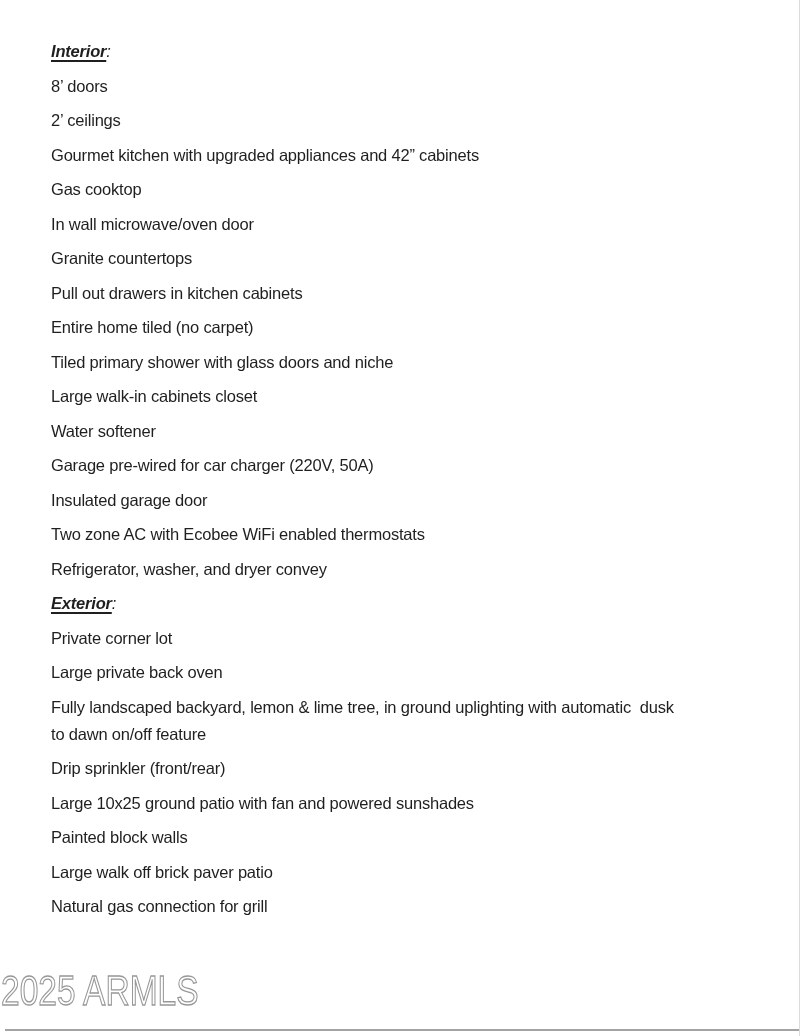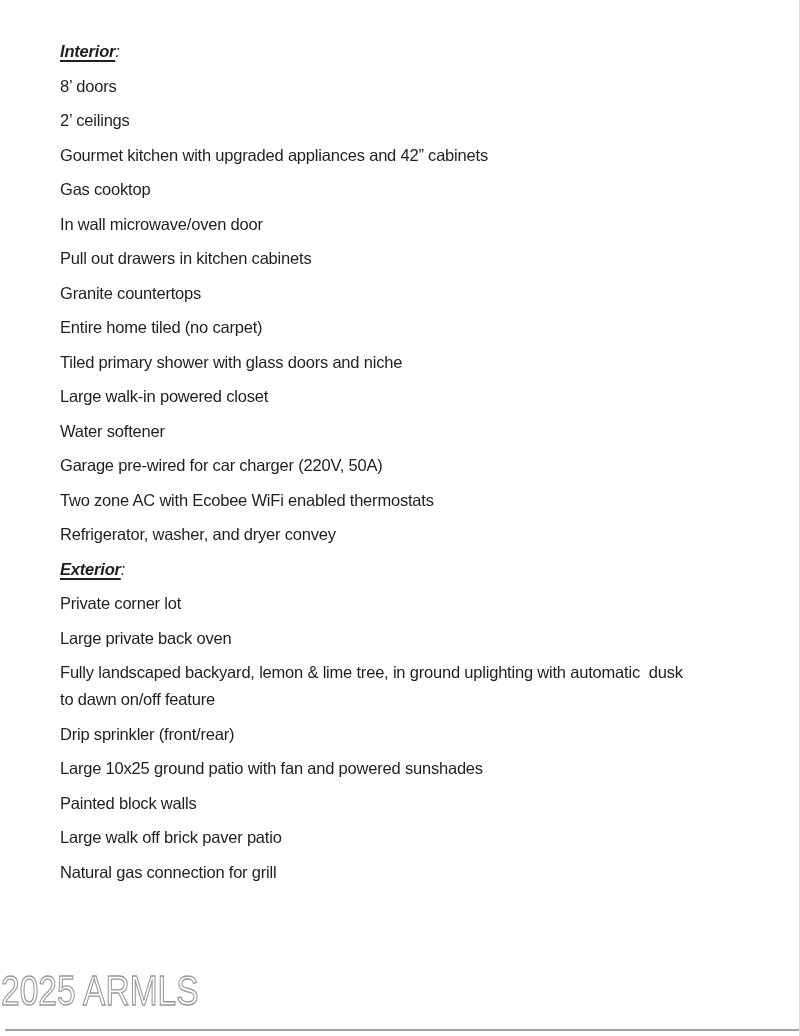--- a/index.html
+++ b/index.html
@@ -9,21 +9,21 @@
   body {
     width: 800px;
     height: 1036px;
     background: #ffffff;
     position: relative;
     overflow: hidden;
     font-family: "Liberation Sans", "DejaVu Sans", sans-serif;
   }
   .doc {
     position: absolute;
-    left: 60px;
+    left: 51px;
     top: 38px;
     width: 735px;
     color: #1f1f1f;
   }
   .item, .heading {
     font-size: 16.5px;
     line-height: 27px;
     letter-spacing: -0.2px;
     margin: 0 0 7.5px 0;
     white-space: pre-wrap;
@@ -76,27 +76,28 @@
 </head>
 <body>
 
 <div class="doc" id="doc-root">
     <p class="heading"><span class="heading-word">Interior</span><span class="heading-punct">:</span></p>
     <p class="item">8’ doors</p>
     <p class="item">2’ ceilings</p>
     <p class="item">Gourmet kitchen with upgraded appliances and 42” cabinets</p>
     <p class="item">Gas cooktop</p>
     <p class="item">In wall microwave/oven door</p>
+    <p class="item">Granite countertops</p>
     <p class="item">Pull out drawers in kitchen cabinets</p>
-    <p class="item">Granite countertops</p>
     <p class="item">Entire home tiled (no carpet)</p>
     <p class="item">Tiled primary shower with glass doors and niche</p>
-    <p class="item">Large walk-in powered closet</p>
+    <p class="item">Large walk-in cabinets closet</p>
     <p class="item">Water softener</p>
     <p class="item">Garage pre-wired for car charger (220V, 50A)</p>
+    <p class="item">Insulated garage door</p>
     <p class="item">Two zone AC with Ecobee WiFi enabled thermostats</p>
     <p class="item">Refrigerator, washer, and dryer convey</p>
     <p class="heading"><span class="heading-word">Exterior</span><span class="heading-punct">:</span></p>
     <p class="item">Private corner lot</p>
     <p class="item">Large private back oven</p>
     <p class="item">Fully landscaped backyard, lemon &amp; lime tree, in ground uplighting with automatic  dusk
 to dawn on/off feature</p>
     <p class="item">Drip sprinkler (front/rear)</p>
     <p class="item">Large 10x25 ground patio with fan and powered sunshades</p>
     <p class="item">Painted block walls</p>

